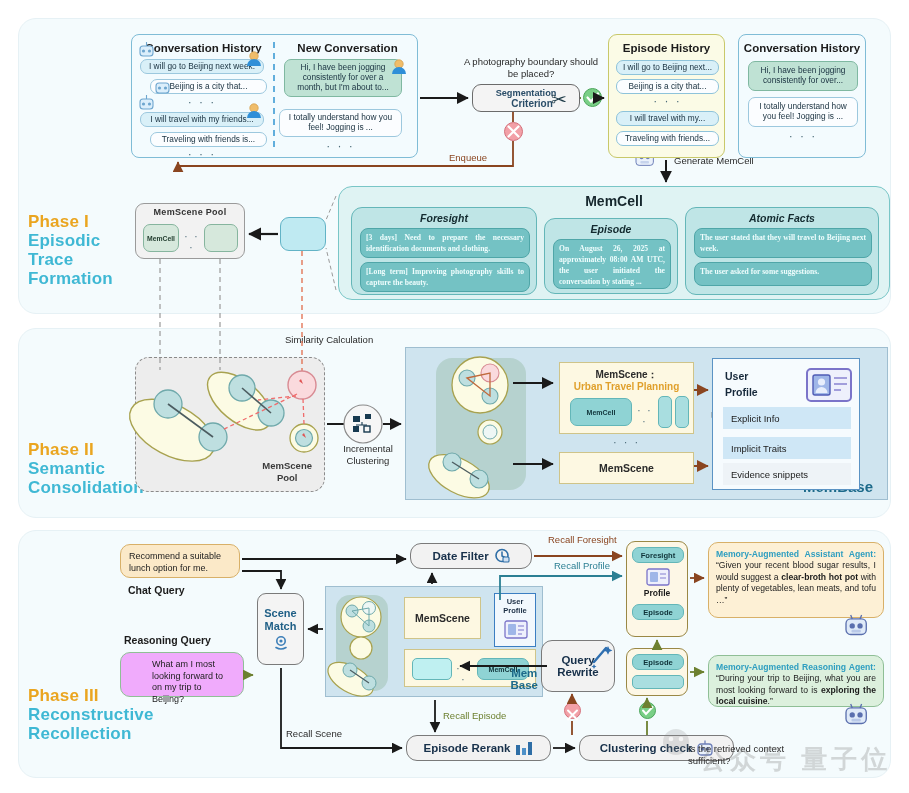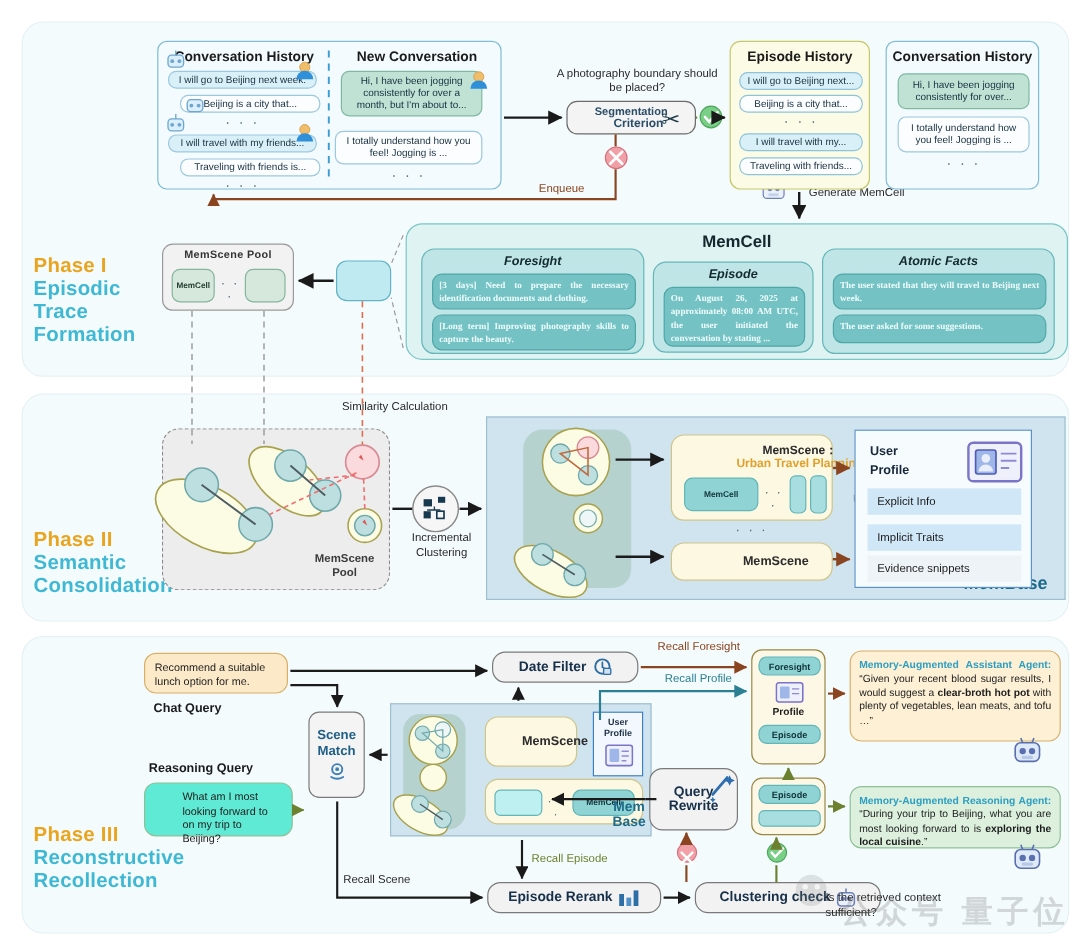--- a/index.html
+++ b/index.html
@@ -102,36 +102,36 @@
   
   .pill {
     position:absolute; border:1.3px solid #7a7a7a; border-radius:11px; background:#f2f2f2;
     display:flex; align-items:center; justify-content:center; gap:5px;
     font-weight:bold; font-size:11.5px; color:#17304a;
   }
   .qbubble {
     position:absolute; border-radius:10px; border:1.3px solid #d8b068; background:#fbe9c8;
     font-size:9px; color:#222; padding:6px 8px; line-height:1.3;
   }
-  .qbubble.green { border-color:#8fbf96; background:#5eead4;padding-left:31px; }
+  .qbubble.green { border-color:#8fbf96; background:#f0abfc;padding-left:31px; }
   .smalltitle { position:absolute; font-weight:bold; font-size:10.5px; color:#1b1b1b; }
 
   
   .ans {
     position:absolute; border-radius:10px; border:1.3px solid #d8b068; background:#fdf0d5;
     font-size:8.6px; line-height:1.33; color:#1c1c1c; padding:6px 7px; text-align:justify;
   }
   .ans.green { border-color:#8fbf96; background:#dcf0dd; }
   .ans b.hl { font-weight:bold; }
   .ans .agent { color:#2e9ec0; font-weight:bold; }
 
   
   #membase2 { position:absolute; left:405px; top:347px; width:483px; height:153px; background:#cfe4ef; border:1px solid #9fbed0; }
   #mb2-inner { position:absolute; left:30px; top:10px; width:90px; height:132px; background:#b6d2cf; border-radius:16px; }
-  .ms-card { position:absolute; border:1.3px solid #cfc489; border-radius:11px; background:#fdf8e2;padding-left:40px; }
+  .ms-card { position:absolute; border:1.3px solid #cfc489; border-radius:0; background:#fdf8e2; }
   .ms-label { position:absolute; width:100%; text-align:center; font-weight:bold; font-size:10px; color:#2b2b2b; }
   .ms-label.orange { color:#e0a02c; }
   .memcell-chip {
     position:absolute; border:1.2px solid #63b6b8; border-radius:7px; background:#8fd3d4;
     font-size:7px; font-weight:bold; color:#10343a; display:flex; align-items:center; justify-content:center;
   }
   .slab { position:absolute; border:1.1px solid #63b6b8; border-radius:5px; background:#a9dee0; }
 
   
   #uprof { position:absolute; left:712px; top:358px; width:148px; height:132px; background:#f6fbfe; border:1.5px solid #5b93c4; }

